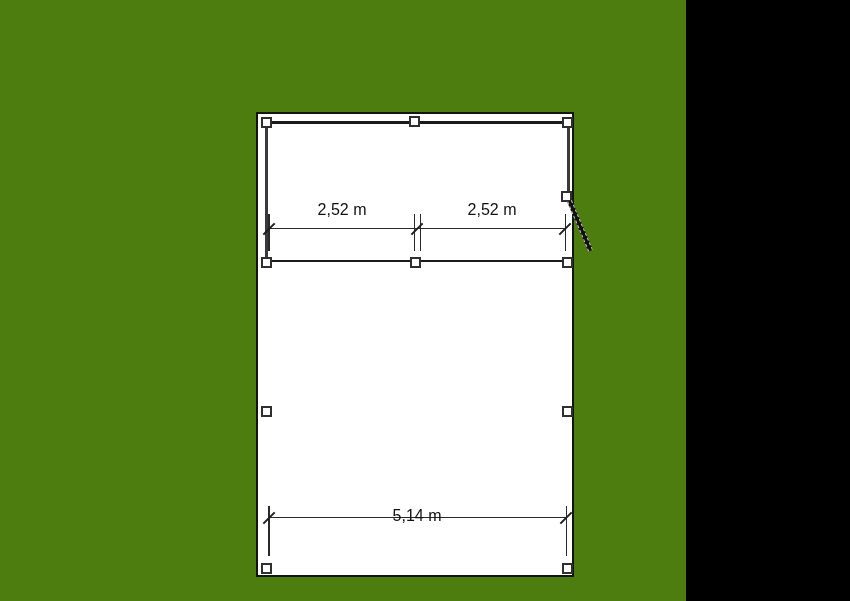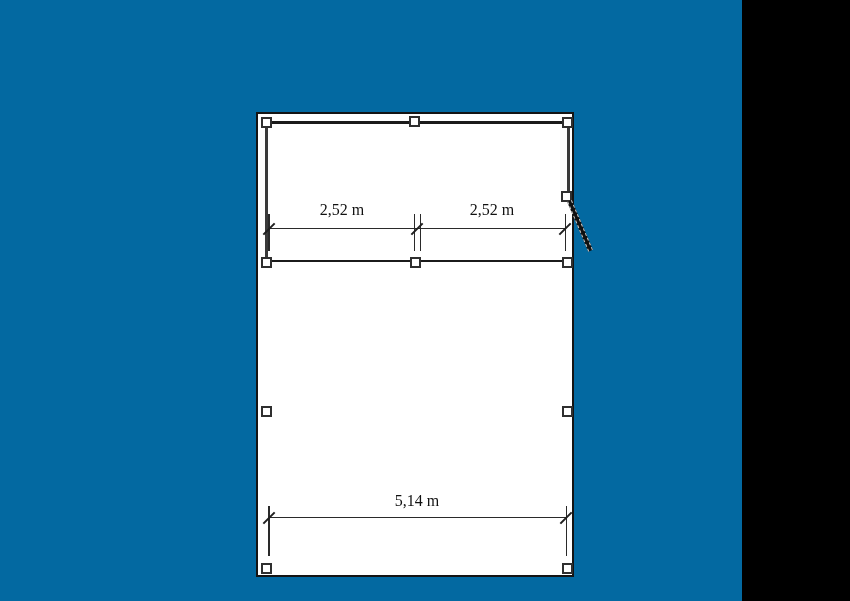--- a/index.html
+++ b/index.html
@@ -1,19 +1,19 @@
 <!DOCTYPE html>
 <html><head>
 <meta charset="utf-8">
 <style>
   html,body { margin:0; padding:0; background:#000; }
   .stage {
-    position:relative; width:742px; height:601px;
-    background:#0369a1; overflow:hidden;
-    font-family:Liberation Serif, serif;
+    position:relative; width:686px; height:601px;
+    background:#4d7c0f; overflow:hidden;
+    font-family:Liberation Sans, sans-serif;
   }
   
   .building {
     position:absolute; left:256px; top:112px; width:318px; height:465px;
     box-sizing:border-box; background:#ffffff; border:2.5px solid #141414;
   }
   
   .hline { position:absolute; background:#1b1b1b; height:2.5px; }
   .vwall { position:absolute; background:#3a3a3a; width:3px; }
   .dimline { position:absolute; background:#2a2a2a; height:1.5px; }
@@ -69,21 +69,21 @@
   <div class="tick" style="left:408.5px; top:227.5px;"></div>
   <div class="tick" style="left:557px; top:227.5px;"></div>
   <div class="dimlabel" style="left:342px; top:202px;">2,52 m</div>
   <div class="dimlabel" style="left:492px; top:202px;">2,52 m</div>
 
   <div class="extline" style="left:268px; top:506px; height:50px;"></div>
   <div class="extline" style="left:565.5px; top:506px; height:50px;"></div>
   <div class="dimline" style="left:268px; top:516.5px; width:299px;"></div>
   <div class="tick" style="left:260.5px; top:516.5px;"></div>
   <div class="tick" style="left:558px; top:516.5px;"></div>
-  <div class="dimlabel" style="left:417px; top:493px;">5,14 m</div>
+  <div class="dimlabel" style="left:417px; top:508px;">5,14 m</div>
 
   <div class="handle" style="left:260.5px; top:116.5px;"></div>
   <div class="handle" style="left:408.5px; top:115.5px;"></div>
   <div class="handle" style="left:561.5px; top:117px;"></div>
   <div class="handle" style="left:260.5px; top:256.5px;"></div>
   <div class="handle" style="left:409.5px; top:256.5px;"></div>
   <div class="handle" style="left:561.5px; top:256.5px;"></div>
 
   <div class="handle" style="left:260.5px; top:405.5px;"></div>
   <div class="handle" style="left:561.5px; top:405.5px;"></div>

